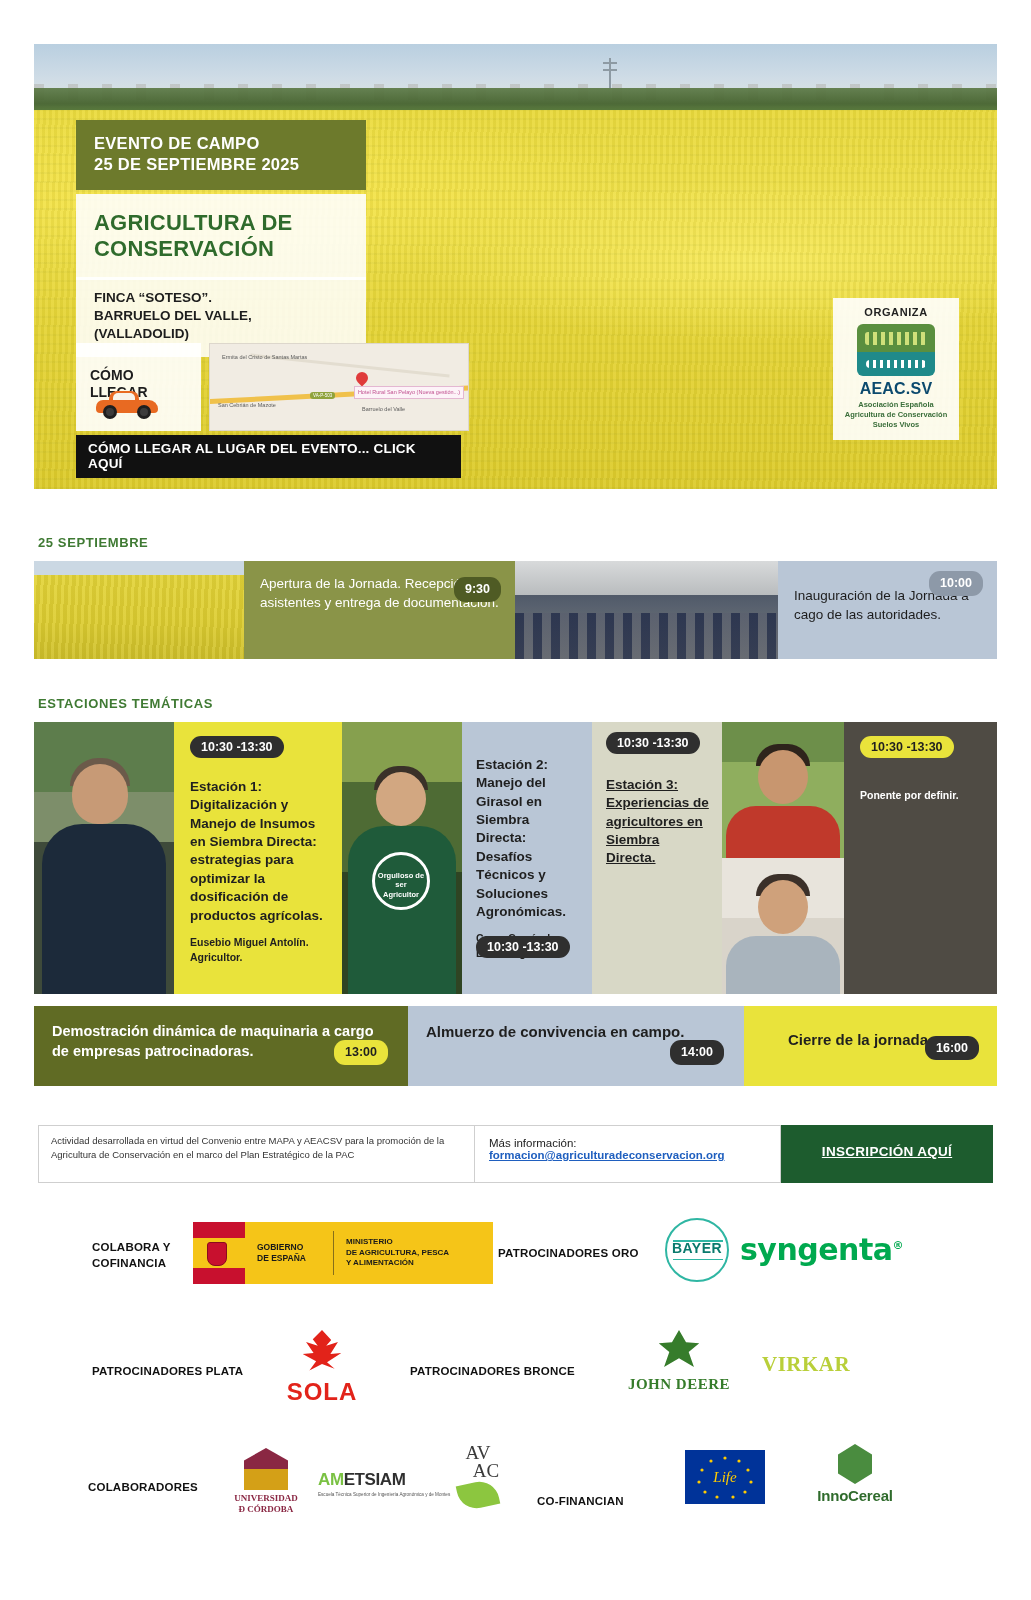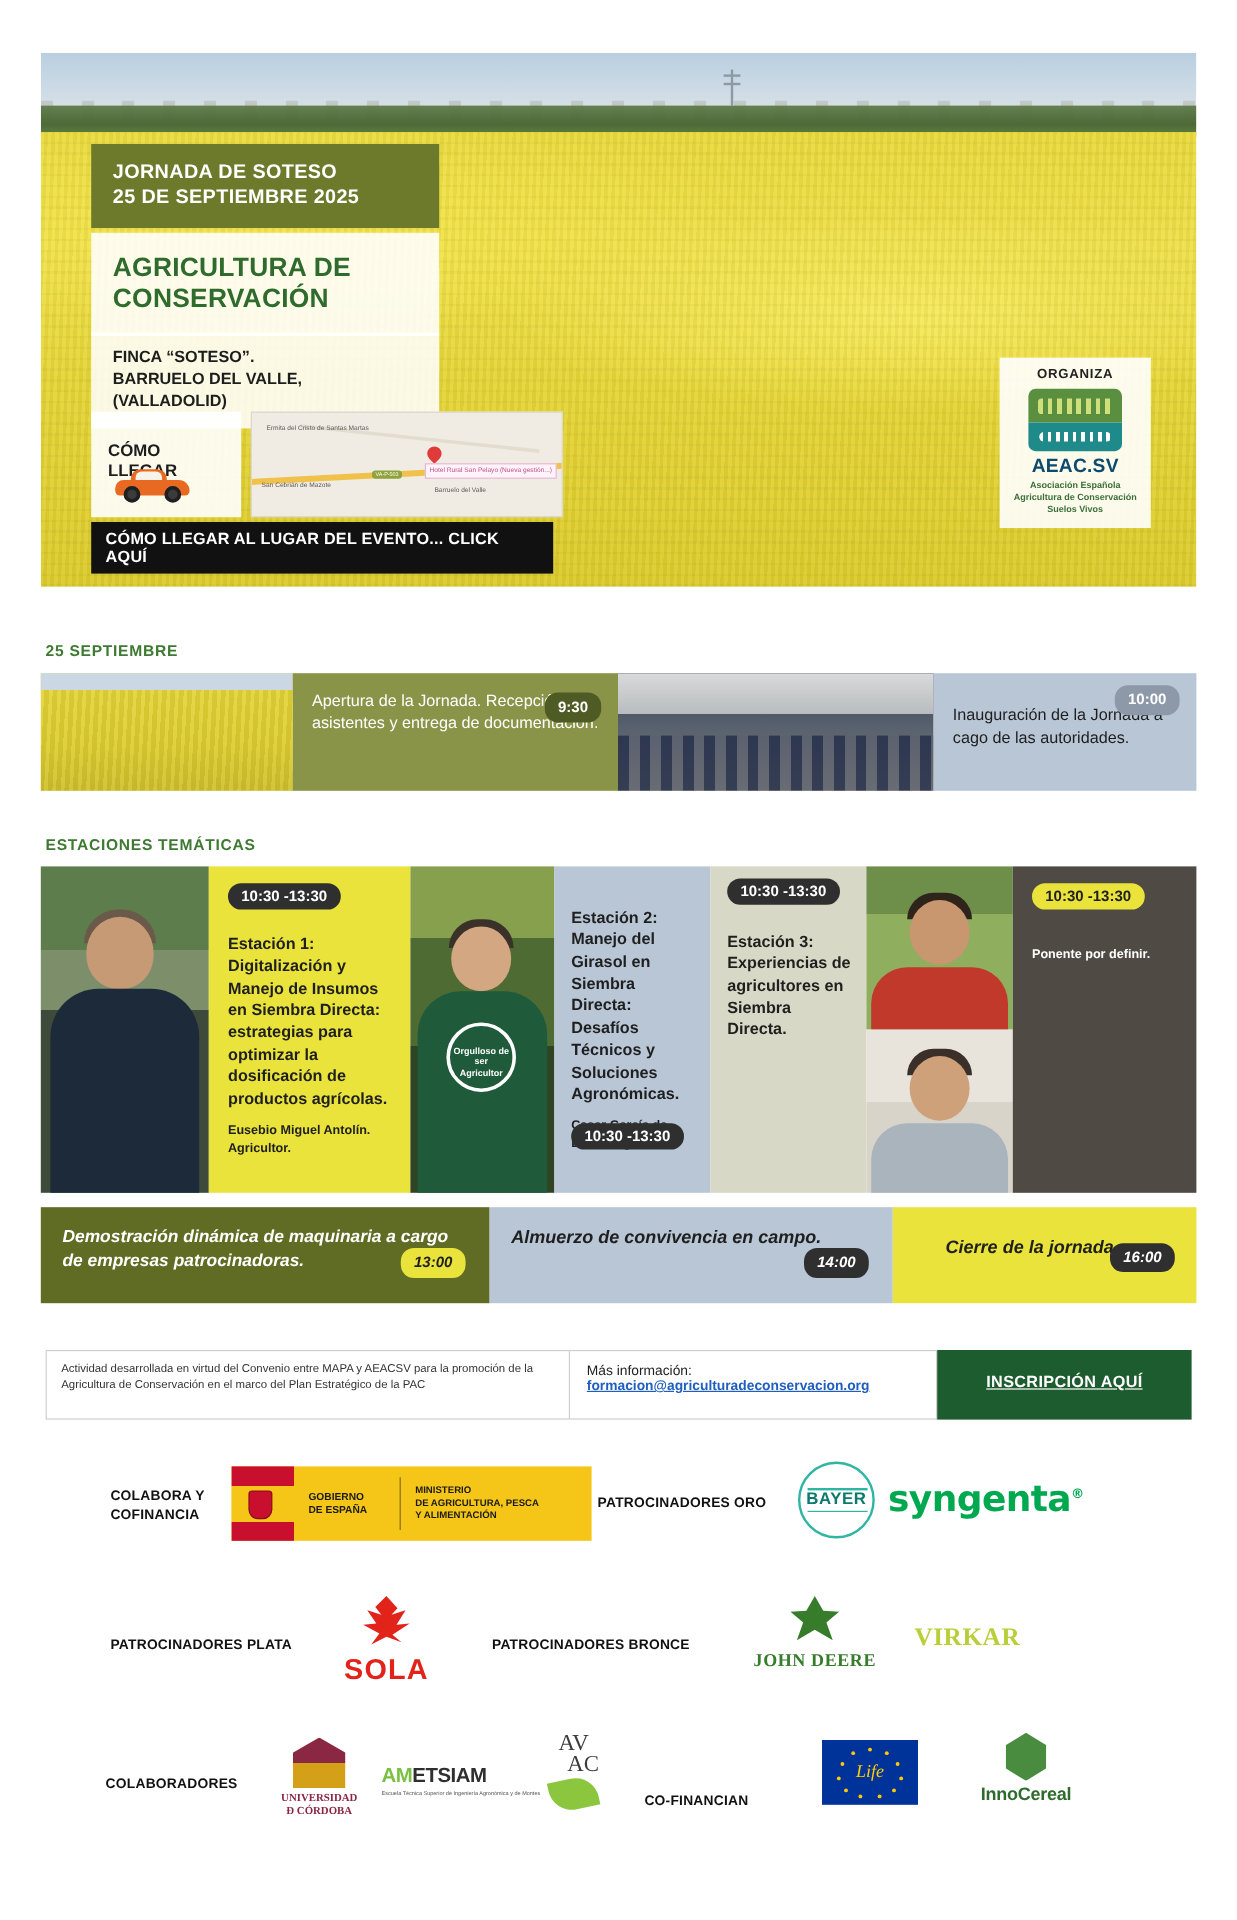--- a/index.html
+++ b/index.html
@@ -267,21 +267,21 @@
   .st3-photo .p-bot .torso { position:absolute; left:4px; top:78px; width:114px; height:58px; background:#a9b4bd; border-radius:30px 30px 0 0; }
 
   .st4 {
     left:810px; width:153px; background:#4f4b44; color:#fff;
     padding:56px 14px 0 16px;
   }
   .st-title { font-weight:bold; font-size:13.5px; line-height:1.36; }
   .st-sub { font-weight:bold; font-size:10.5px; line-height:1.4; margin-top:10px; }
 
   
-  .row3 { position:absolute; left:34px; top:1006px; width:963px; height:80px;font-style:italic; }
+  .row3 { position:absolute; left:34px; top:1006px; width:963px; height:80px; }
   .r3a {
     position:absolute; left:0; top:0; width:374px; height:80px;
     background:#606b24; color:#fff; padding:16px 16px 0 18px;
     font-weight:bold; font-size:14.5px; line-height:1.35;
   }
   .r3b {
     position:absolute; left:374px; top:0; width:336px; height:80px;
     background:#b9c6d6; color:#1f1f1f; padding:16px 16px 0 18px;
     font-weight:bold; font-size:15px; line-height:1.35;
   }
@@ -406,21 +406,21 @@
 <body>
 
 <div class="hero">
   <div class="hero-sky"></div>
   <div class="hero-buildings"></div>
   <div class="tower"></div>
   <div class="hero-treeline"></div>
   <div class="hero-field"></div>
 
   <div class="hero-title-block">
-    <div>JORNADA DE SOTESO</div>
+    <div>EVENTO DE CAMPO</div>
     <div>25 DE SEPTIEMBRE 2025</div>
   </div>
 
   <div class="hero-main-block">
     <div class="l1">AGRICULTURA DE</div>
     <div class="l1">CONSERVACIÓN</div>
   </div>
 
   <div class="hero-addr">
     <div>FINCA “SOTESO”.</div>
@@ -503,21 +503,21 @@
       </div>
   </div>
   <div class="st st2">
     <div class="st-title">Estación 2: Manejo del Girasol en Siembra Directa: Desafíos Técnicos y Soluciones Agronómicas.</div>
     <div class="st-sub">Cesar García de Lucas. Agricultor.</div>
     <div class="time-pill" style="background:#2f2f2f; left:14px; top:214px;">10:30 -13:30</div>
   </div>
 
   <div class="st st3">
     <div class="time-pill" style="background:#2f2f2f; left:14px; top:10px;">10:30 -13:30</div>
-    <div class="st-title" style="margin-top:36px;">Estación 3: Experiencias de agricultores en Siembra Directa.</div>
+    <div class="st-title" style="margin-top:36px;text-decoration:underline;">Estación 3: Experiencias de agricultores en Siembra Directa.</div>
   </div>
   <div class="photo st3-photo">
     <div class="p-top">
         <div class="hair"></div>
         <div class="head"></div>
         <div class="torso"></div>
       </div>
     <div class="p-bot">
         <div class="hair"></div>
         <div class="head"></div>

